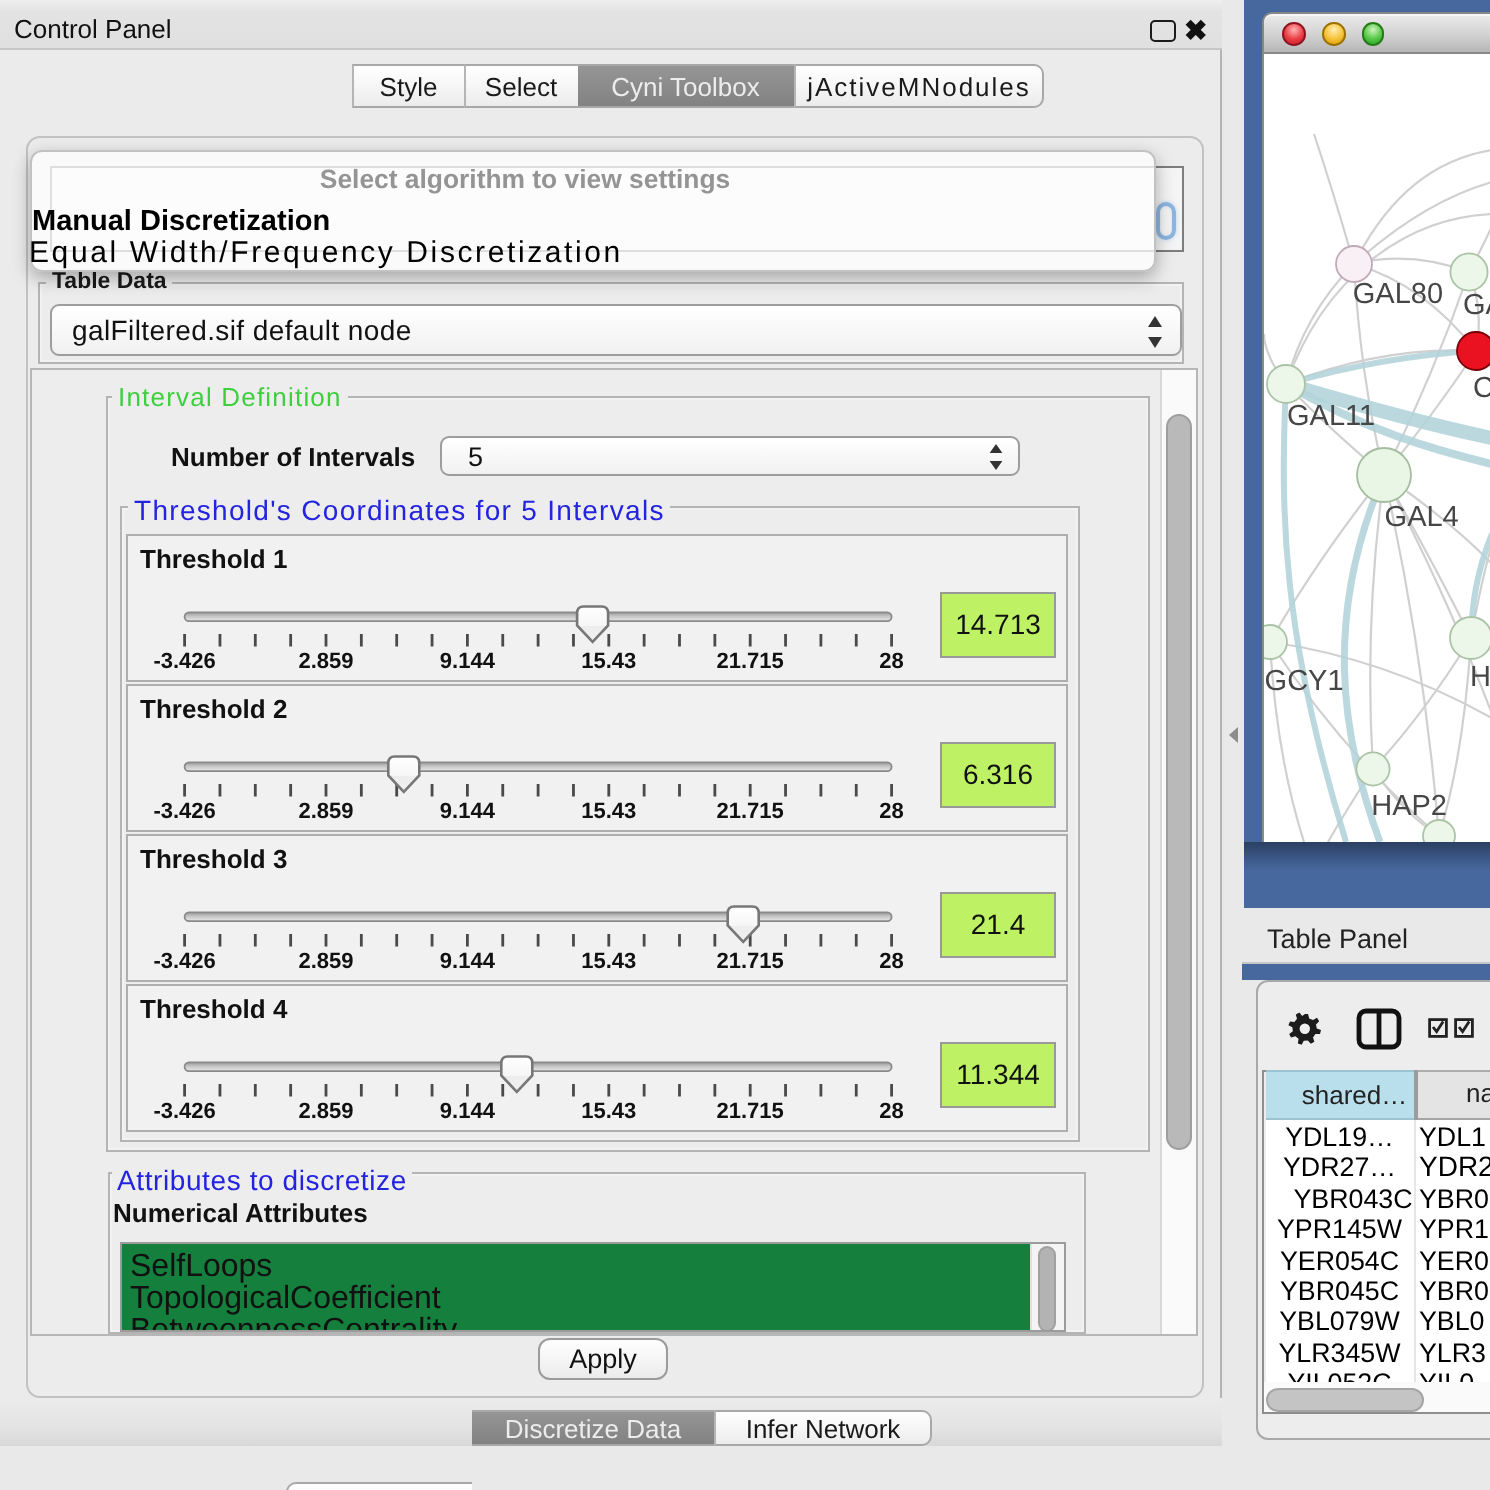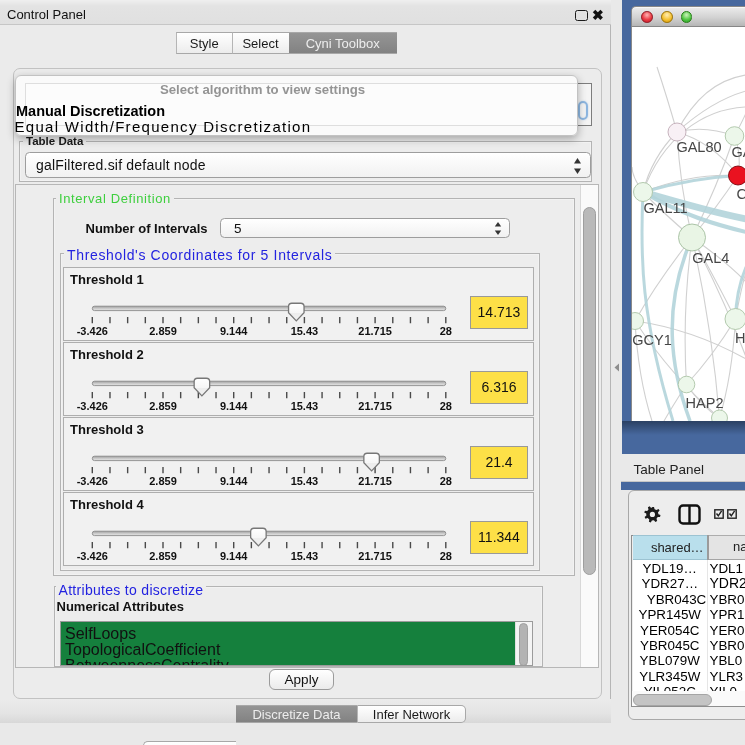--- a/index.html
+++ b/index.html
@@ -24,21 +24,21 @@
 .ghost { color:#000000; font-weight:bold; font-size:13.5px; }
 .grouplab { font-size:13px; background:#ececec; padding:0 3px; }
 .groupbox { border:1px solid #b4b4b4; box-shadow:inset 0 0 0 1px #f2f2f2; }
 .blab { color:#2323e0; }
 .glab { color:#3ecf3e; }
 .combo { background:linear-gradient(#ffffff,#f1f1f1); border:1px solid #9d9d9d; border-radius:4.5px; font-size:13.5px; color:#111; }
 .blackbold { font-weight:bold; font-size:13px; color:#111; }
 
 .tpanel { left:63px; width:471px; height:74px; background:#f1f1f1; border:1px solid #aeaeae; }
 .ticklab { position:absolute; width:54px; text-align:center; font-size:11px; font-weight:bold; color:#111; }
-.valbox { position:absolute; left:406px; top:28.5px; width:58px; height:33px; background:#fde047; border:1px solid #999; font-size:14px; color:#111; text-align:center; line-height:31px; }
+.valbox { position:absolute; left:406px; top:28.5px; width:58px; height:33px; background:#bef264; border:1px solid #999; font-size:14px; color:#111; text-align:center; line-height:31px; }
 
 #popup { left:15px; top:75px; width:563px; height:60.7px; background:rgba(255,255,255,0.75); border:1px solid #c2c2c2; border-radius:6px; box-shadow:0 3px 9px rgba(0,0,0,0.30); }
 
 #attrlist { left:60px; top:621px; width:473px; height:45px; background:#15803d; border:1px solid #9b9b9b; overflow:hidden; font-size:16px; color:#111; }
 
 #blue { left:621.5px; top:0; width:123.5px; height:453.5px; background:#47689e; }
 #nettitle { left:631px; top:6px; width:114px; height:20.7px; background:linear-gradient(#ececec 0%,#d2d2d2 55%,#b6b6b6 100%); border:1px solid #878787; border-right:none; border-radius:5px 0 0 0; box-shadow:inset 0 1px 0 #f7f7f7; }
 .macbtn { position:absolute; width:11.8px; height:11.8px; border-radius:50%; }
 #netcanvas { left:631px; top:26.7px; width:114px; height:394.3px; background:#fff; border-left:1px solid #8a8a8a; }
 #tpbar { left:620.5px; top:453.5px; width:124.5px; height:28.5px; background:#e9e9e9; border-bottom:1px solid #c6c6c6; }
@@ -57,20 +57,21 @@
   <div class="seg first" style="left:83px; top:31.5px; width:93px;"><svg width="11" height="13" viewBox="0 0 11 13" style="vertical-align:-2px">
         <circle cx="3" cy="2.5" r="2" fill="#4caf50" stroke="#2e7d32" stroke-width="0.8"></circle>
         <circle cx="3" cy="7" r="2" fill="#4caf50" stroke="#2e7d32" stroke-width="0.8"></circle>
         <circle cx="3" cy="11" r="2" fill="#4caf50" stroke="#2e7d32" stroke-width="0.8"></circle>
         <path d="M3 2.5 L8 5 M3 7 L8 5" stroke="#666" stroke-width="0.8" fill="none"></path>
         <circle cx="8.5" cy="5" r="1.6" fill="#4caf50" stroke="#2e7d32" stroke-width="0.8"></circle>
       </svg> Network</div>
   <div class="seg sep" style="left:176px; top:31.5px; width:55.5px;">Style</div>
   <div class="seg sep" style="left:231.5px; top:31.5px; width:57px;">Select</div>
   <div class="seg dark" style="left:288.5px; top:31.5px; width:108.5px;">Cyni Toolbox</div>
+  <div class="seg sep last" style="left:397px; top:31.5px; width:125px; letter-spacing:1px;">jActiveMNodules</div>
 
   <div class="abs" id="content"></div>
 
   <div class="abs groupbox" style="left:19px; top:141px; width:573px; height:41px;"></div>
   <div class="abs grouplab" style="left:23px; top:135px; color:#1a1a1a; font-weight:bold; font-size:11.5px; background:#ececec;">Table Data</div>
   <div class="abs combo" style="left:25px; top:151.5px; width:566px; height:26px; line-height:25px; padding-left:10px; font-size:14px; letter-spacing:0.2px;">galFiltered.sif default node
     <svg class="abs" style="right:8px; top:4px;" width="9" height="18" viewBox="0 0 9 18">
         <path d="M4.5 1 L8 6.5 L1 6.5 Z" fill="#333"></path>
         <path d="M4.5 17 L8 11.5 L1 11.5 Z" fill="#333"></path>
       </svg>

